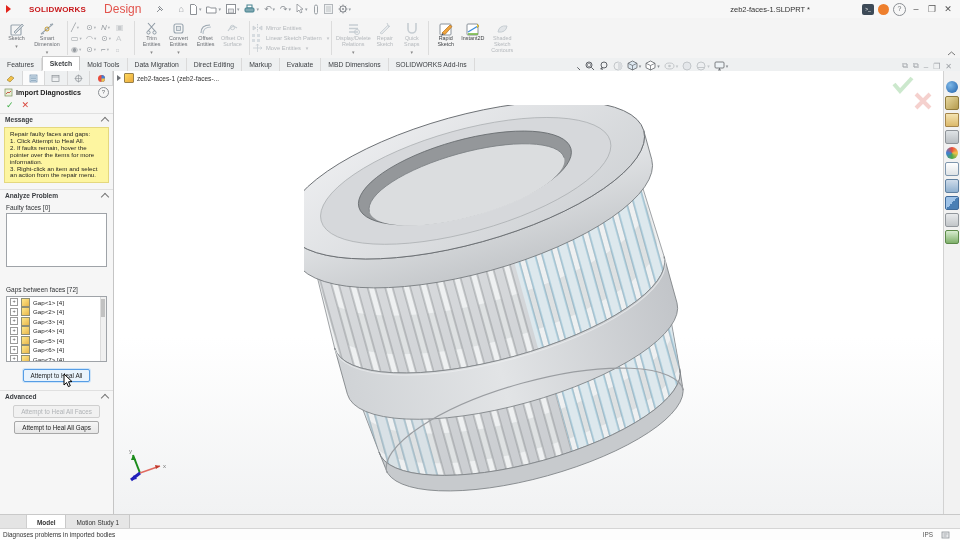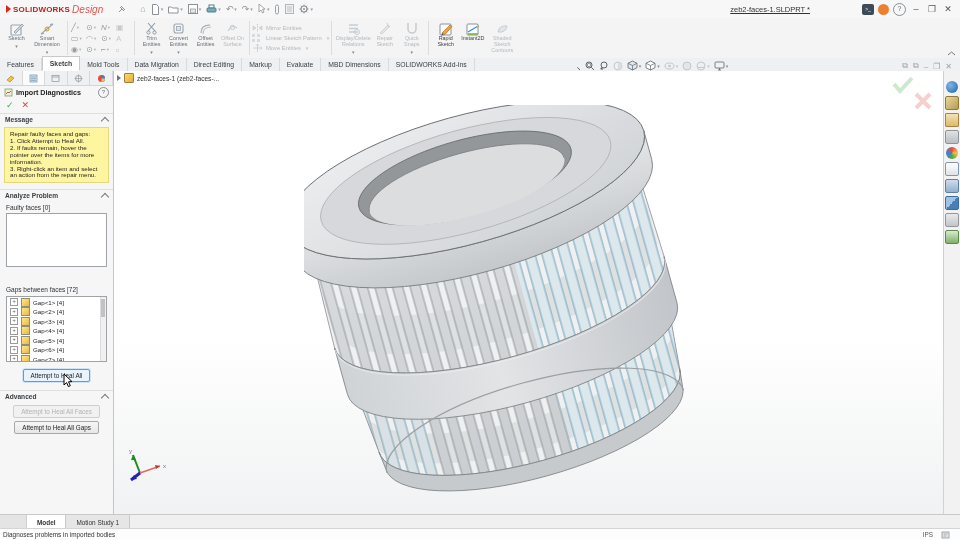--- a/index.html
+++ b/index.html
@@ -1,32 +1,32 @@
 <!DOCTYPE html>
 <html><head>
 <meta charset="utf-8">
 <style>
   html,body{margin:0;padding:0;width:960px;height:540px;overflow:hidden;background:#fff;
     font-family:"Liberation Sans","DejaVu Sans",sans-serif;-webkit-font-smoothing:antialiased;}
   .abs{position:absolute;}
   
   #titlebar{position:absolute;top:0;left:0;right:0;height:18px;background:#f7f7f7;border-bottom:1px solid #e3e3e3;display:flex;align-items:center;}
-  .brand{display:flex;align-items:center;gap:2px;padding:0 8px 0 6px;}
+  .brand{display:flex;align-items:center;gap:18px;padding:0 8px 0 6px;}
   .brand .tri{width:0;height:0;border-left:5px solid #e2231a;border-top:4px solid transparent;border-bottom:4px solid transparent;}
   .brand .b1{color:#c8191c;font-weight:bold;font-size:8px;letter-spacing:.2px;}
-  .brand .b2{color:#e2544d;font-size:10px;font-style:italic;}
+  .brand .b2{color:#e2544d;font-size:12px;}
   .menus{display:flex;gap:2px;margin-left:14px;}
   .menu{font-size:7.5px;color:#444;padding:2px 6px;}
   .pin{width:9px;height:9px;margin-left:6px;}
   .qat{display:flex;align-items:center;gap:1px;margin-left:12px;}
   .qbtn{display:flex;align-items:center;padding:1px 2px;color:#8d9196;}
   .qbtn svg{display:block}
   .qcaret{font-size:5px;color:#9aa0a5;margin-left:1px;}
   .qtxt{font-size:9px;line-height:9px;color:#8d9196;}
-  #doc-title{font-size:7.5px;color:#333;margin-left:auto;margin-right:150px;text-decoration:underline;}
+  #doc-title{font-size:7.5px;color:#333;margin-left:auto;margin-right:150px;}
   .winctl{position:absolute;right:0;top:0;height:18px;display:flex;align-items:center;gap:4px;padding-right:6px;}
   .term{width:12px;height:11px;background:#3d4a57;border-radius:2px;color:#fff;font-size:5px;line-height:11px;text-align:center;}
   .term::after{content:">_";}
   .ocircle{width:11px;height:11px;border-radius:50%;background:#ee7f2d;}
   .helpc{width:11px;height:11px;border:1px solid #8a8e93;border-radius:50%;color:#6b7075;font-size:7px;line-height:10px;text-align:center;}
   .helpc::after{content:"?";}
   .wbtn{font-size:9px;color:#555;width:12px;text-align:center;line-height:16px;}
   
   #cmdbar{position:absolute;top:18px;left:0;right:0;height:40px;background:#f4f4f4;border-bottom:1px solid #d7d7d7;display:flex;align-items:stretch;}
   .grp{display:flex;align-items:flex-start;padding:2px 3px;position:relative;}

